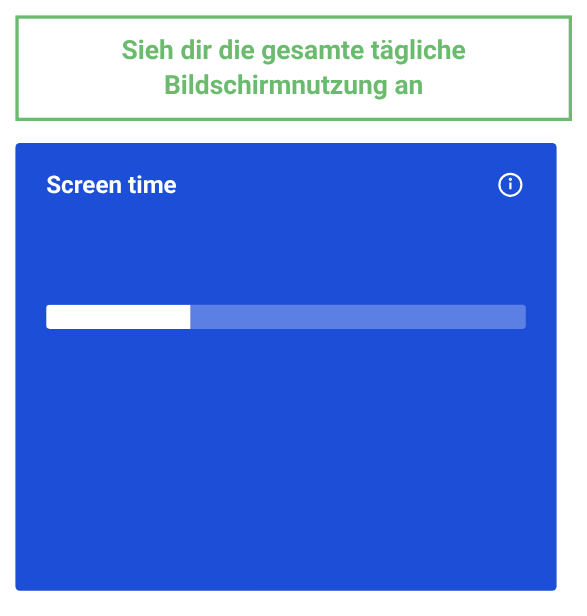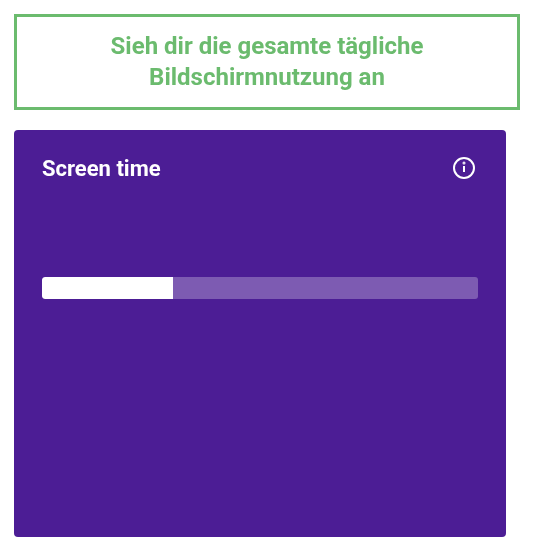--- a/index.html
+++ b/index.html
@@ -20,21 +20,21 @@
       text-align: center;
       margin-bottom: 20px;
     }
     .banner-text {
       color: #6bbb6e;
       font-size: 24px;
       font-weight: 700;
       line-height: 1.3;
     }
     .card {
-      background: #4c1d95;
+      background: #1d4ed8;
       border-radius: 4px;
       padding: 24px 28px 110px 28px;
       width: 492px;
       height: 407px;
       position: relative;
     }
     .card-header {
       display: flex;
       justify-content: space-between;
       align-items: center;

